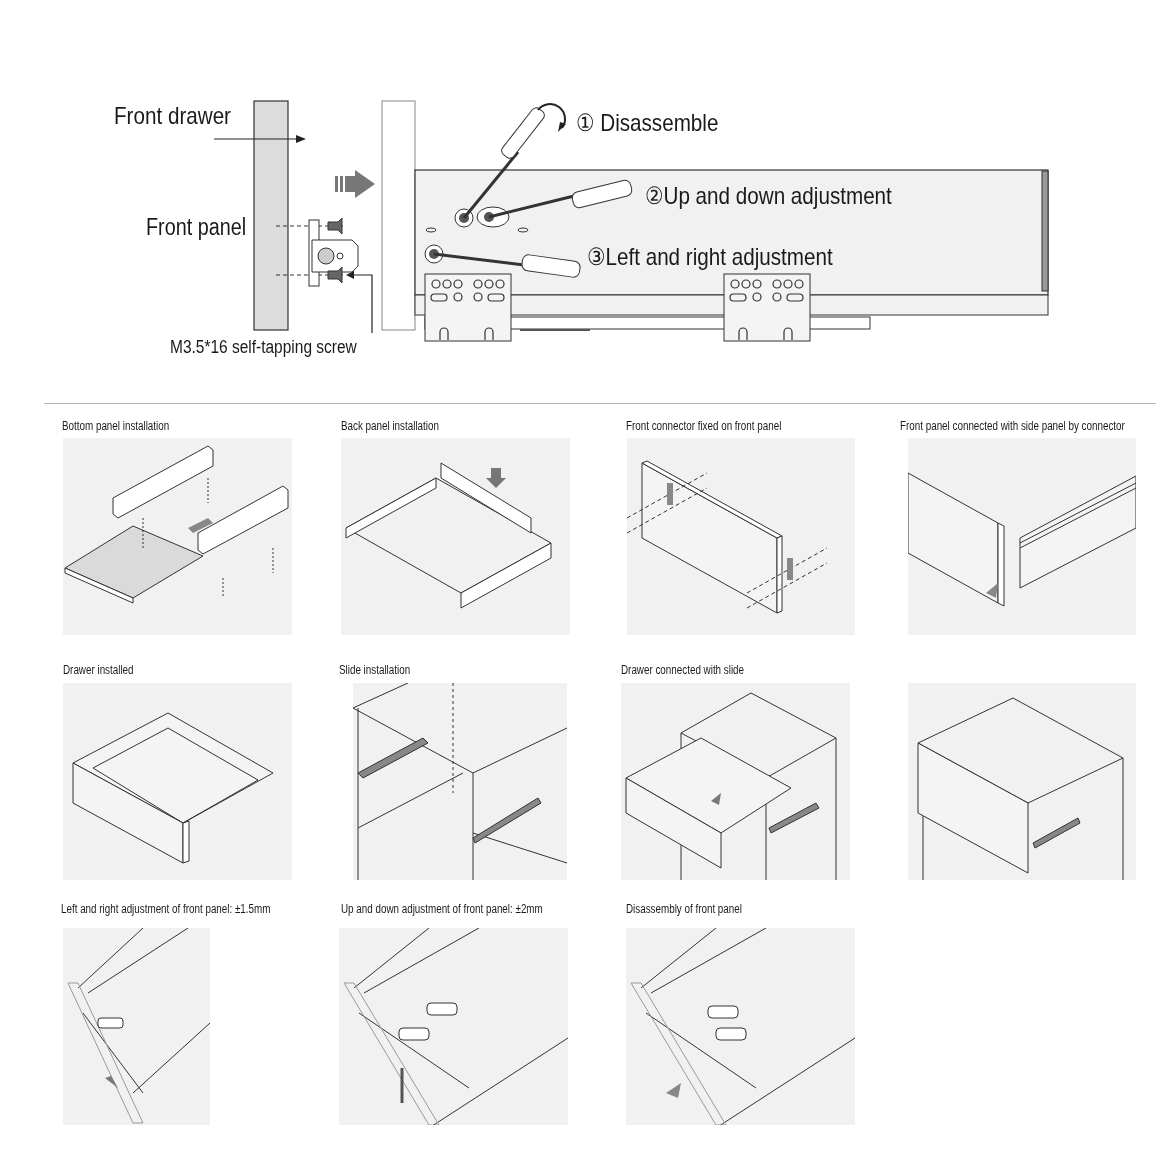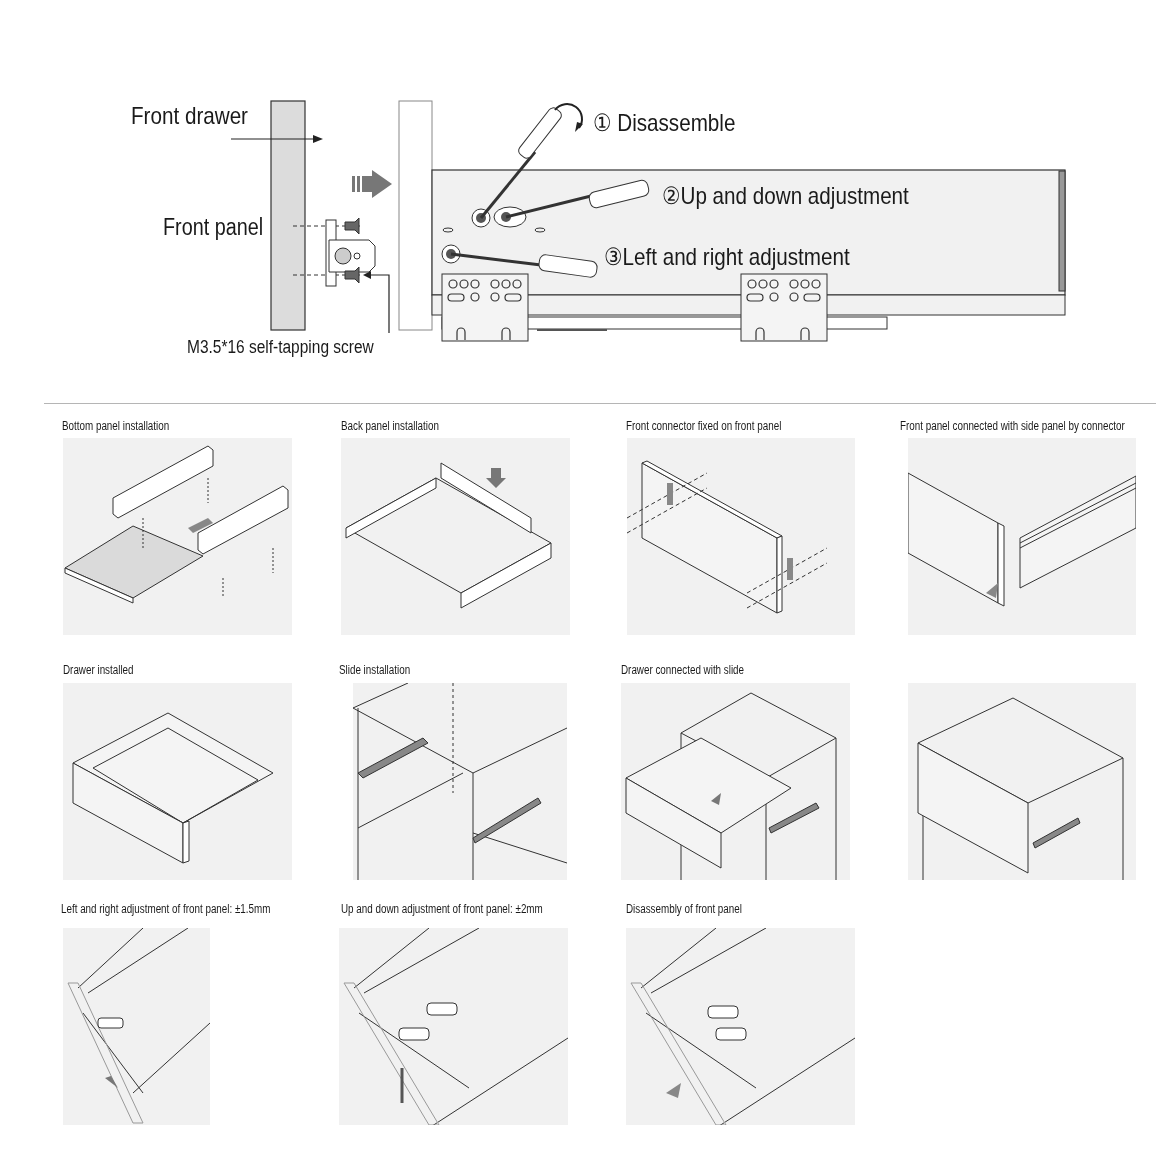--- a/index.html
+++ b/index.html
@@ -8,21 +8,21 @@
   .big-label{position:absolute;font-family:"Liberation Sans",sans-serif;font-size:24px;color:#1a1a1a;transform:scaleX(0.86);transform-origin:left top;white-space:nowrap;}
   .mid-label{position:absolute;font-family:"Liberation Sans",sans-serif;font-size:18px;color:#1a1a1a;transform:scaleX(0.86);transform-origin:left top;white-space:nowrap;}
   .step-title{position:absolute;font-family:"Liberation Sans",sans-serif;font-size:12px;color:#1a1a1a;transform:scaleX(0.82);transform-origin:left top;white-space:nowrap;}
   .panel{position:absolute;background:#f1f1f1;overflow:hidden;}
   .panel svg{position:absolute;left:0;top:0;}
   .divider{position:absolute;left:44px;top:403px;width:1112px;height:1px;background:#b5b5b5;}
 </style>
 </head>
 <body>
 
-<div class="abs" style="left:0;top:0;width:1094px;height:400px;margin-left:17px;">
+<div class="abs" style="left:0;top:0;width:1094px;height:400px;">
 
   <span class="big-label" style="left:114px;top:102px;">Front drawer</span>
   <span class="big-label" style="left:146px;top:214px;font-size:23px;">Front panel</span>
   <span class="mid-label" style="left:170px;top:337px;font-size:18px;">M3.5*16 self-tapping screw</span>
 
   <svg width="1170" height="400" style="position:absolute;left:0;top:0;">
 
     <rect x="254" y="101" width="34" height="229" fill="#dcdcdc" stroke="#333" stroke-width="1.2"></rect>
 
     <line x1="214" y1="139" x2="298" y2="139" stroke="#222" stroke-width="1.2"></line>

